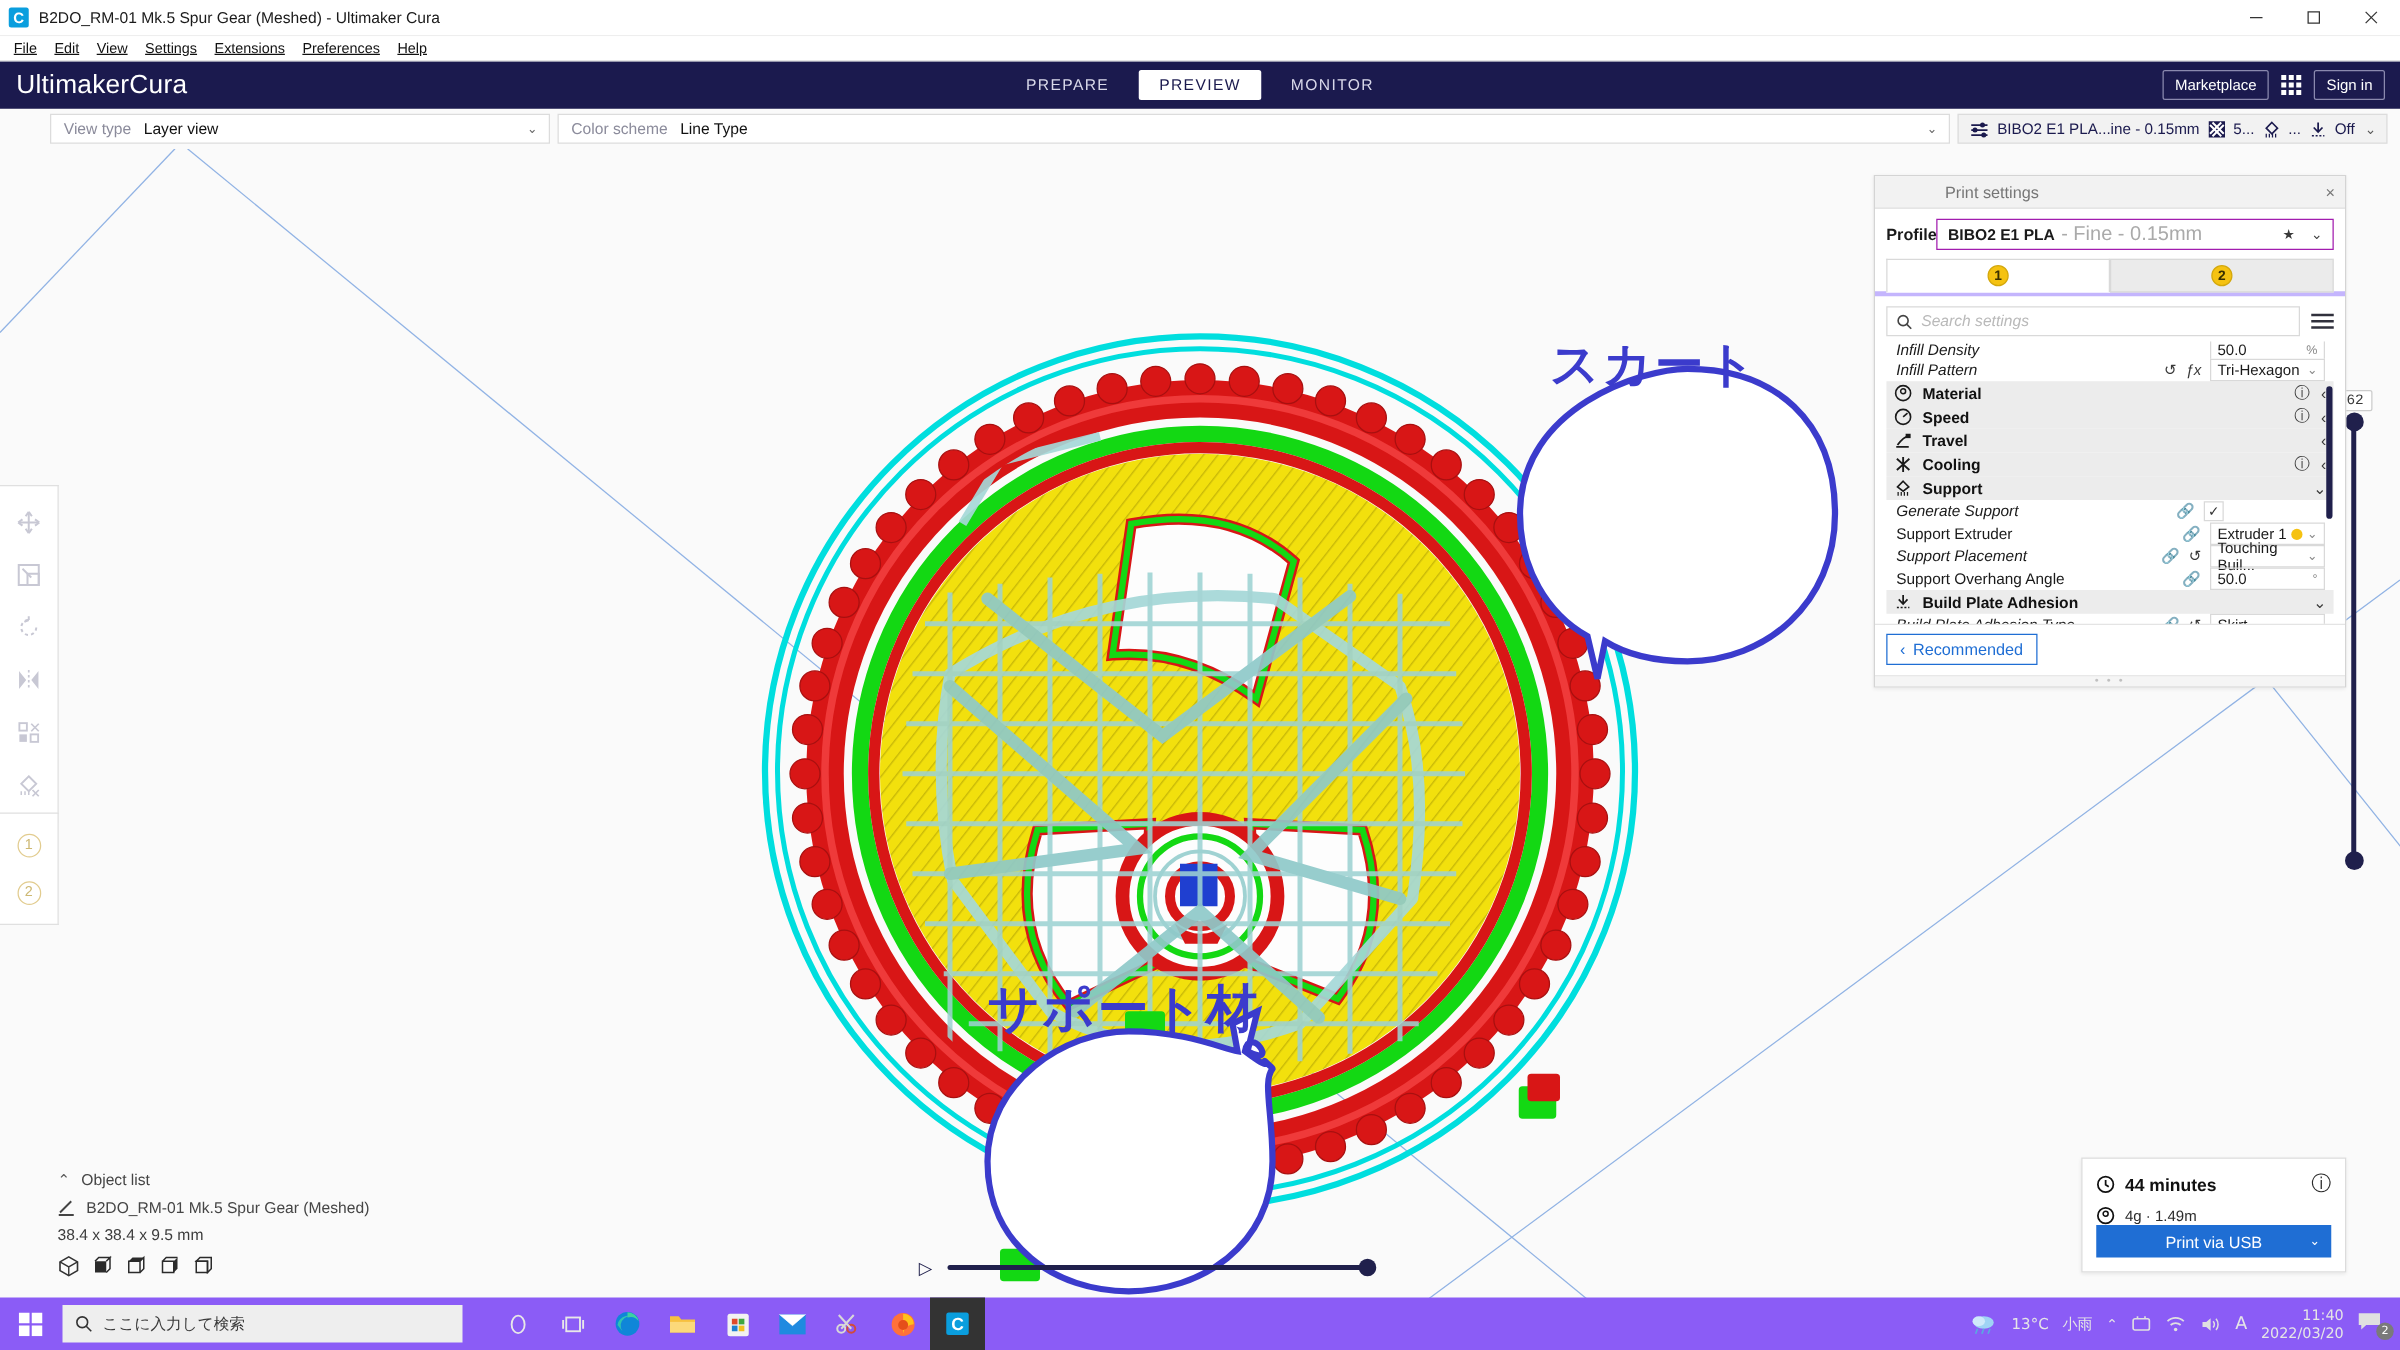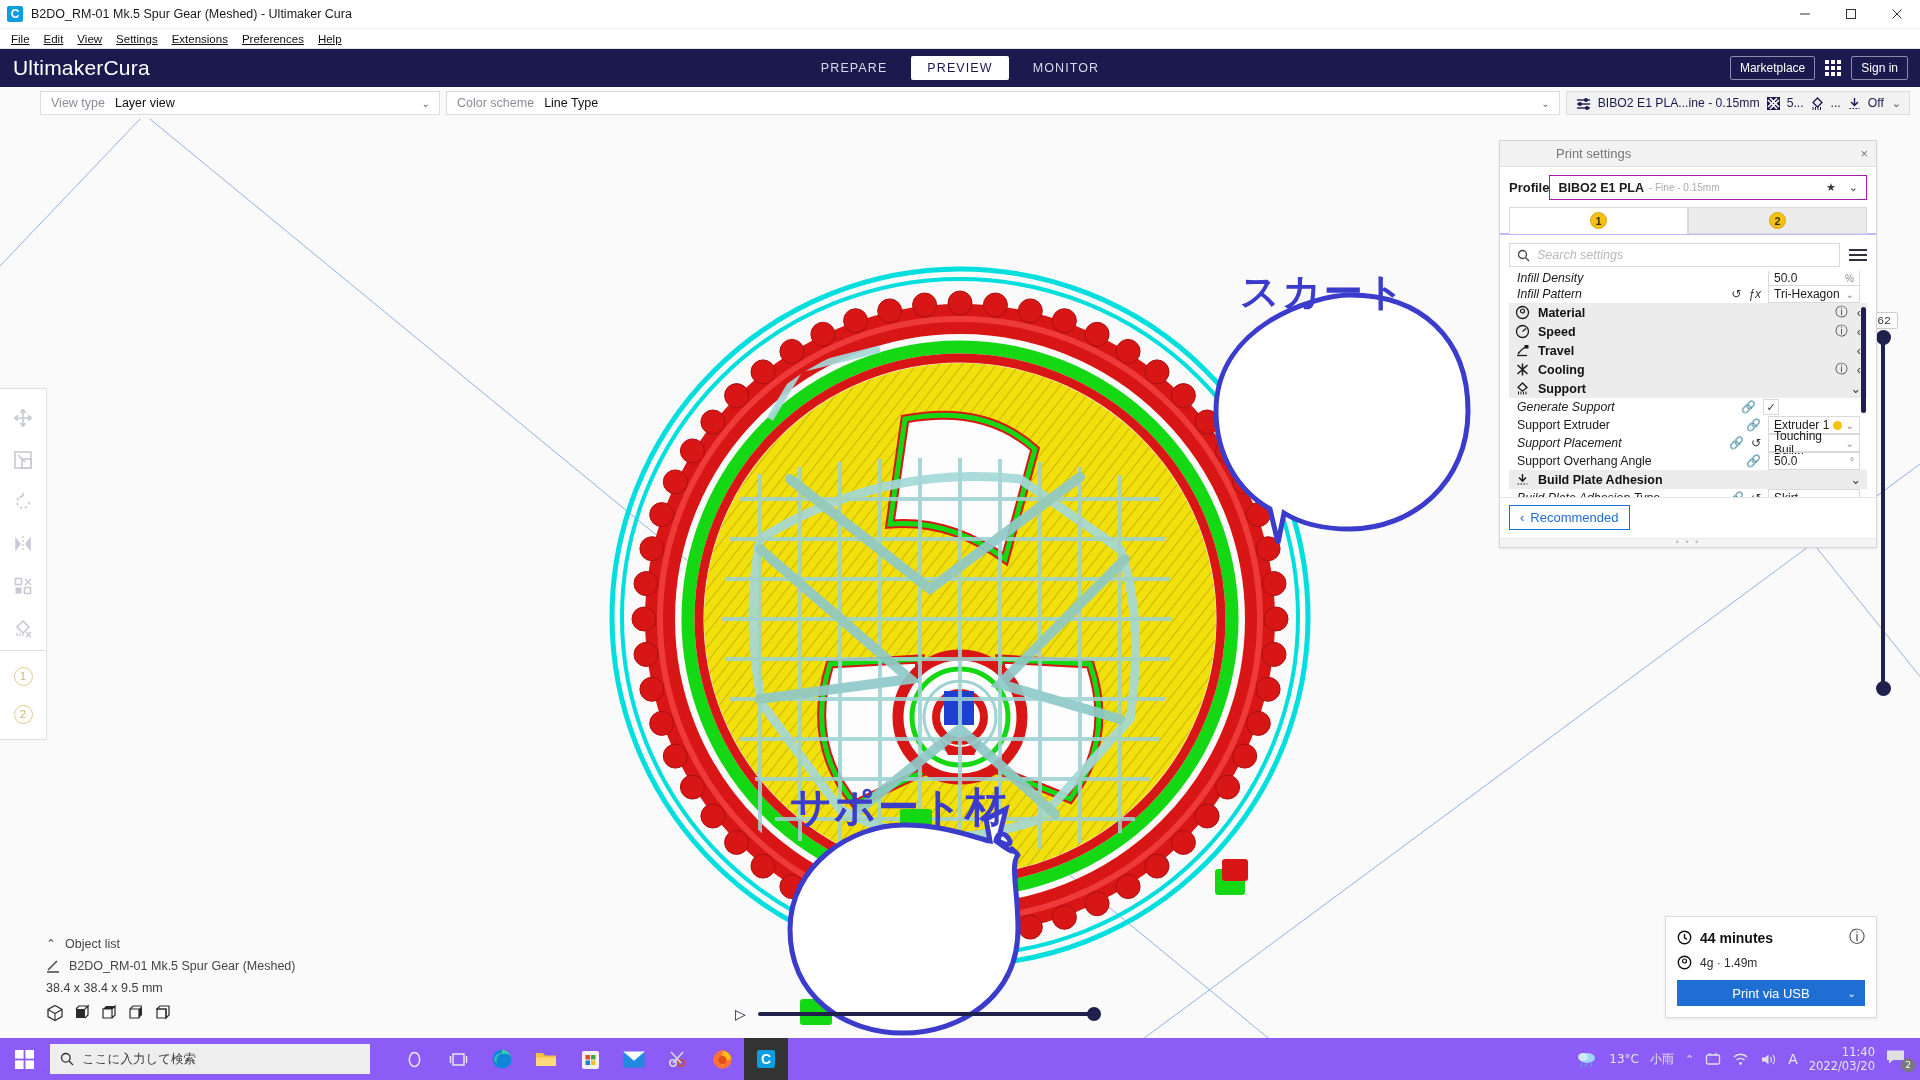--- a/index.html
+++ b/index.html
@@ -126,31 +126,31 @@
   }
   #sp-header { height: 26px; background: #f2f2f2; border-bottom: 1px solid #e0e0e0;
                display: flex; align-items: center; padding: 0 8px; }
   #sp-title { color: #767676; font-size: 13px; margin-left: 48px; }
   #sp-close { margin-left: auto; color: #777; cursor: pointer; font-size: 13px; }
   #sp-profile-row { display: flex; align-items: center; padding: 8px 9px 7px 9px; }
   #sp-profile-label { font-weight: bold; color: #1a1a1a; font-size: 13px; }
   #sp-profile-box { flex: 1; border: 1px solid #a21caf; height: 25px; display: flex;
                     align-items: center; padding: 0 8px; gap: 5px; }
   #sp-profile-name { font-weight: bold; color: #1a1a1a; font-size: 12.5px; }
-  #sp-profile-sub { color: #aaa; font-size: 10px; }
+  #sp-profile-sub { color: #aaa; font-size: 16px; }
   .sp-prof-icn { margin-left: auto; color: #3a3a3a; font-size: 11px; }
   #sp-tabs { display: flex; padding: 0 9px; }
   .sp-tab { flex: 1; height: 27px; border: 1px solid #d9d9d9; display: flex;
             align-items: center; justify-content: center; cursor: pointer; }
   .sp-tab.active { background: #fff; border-bottom-color: #fff; }
   .sp-tab.inactive { background: #ebebeb; }
   .tab-circle { width: 17px; height: 17px; border-radius: 50%; background: #f5c211;
                 color: #3a3000; font-size: 11px; font-weight: bold; display: flex;
                 align-items: center; justify-content: center; border: 1px solid #d4a80c; }
-  #sp-body { border-top: 2px solid #c4b5fd; margin-top: -1px; padding: 8px 9px 0 9px; }
+  #sp-body { border-top: 4px solid #c4b5fd; margin-top: -1px; padding: 8px 9px 0 9px; }
   #sp-search-row { display: flex; align-items: center; gap: 9px; margin-bottom: 4px; }
   #sp-search { flex: 1; height: 24px; border: 1px solid #d9d9d9; display: flex;
                align-items: center; padding: 0 7px; gap: 7px; }
   #sp-search-ph { color: #b9b9b9; font-style: italic; font-size: 12.5px; }
   #sp-menu-icon { width: 18px; cursor: pointer; }
   #sp-menu-icon i { display: block; height: 2px; background: #30303c; margin: 3px 0; }
   #sp-list { height: 226px; overflow: hidden; position: relative; }
   .srow { display: flex; align-items: center; height: 18px; padding: 0 2px 0 8px; }
   .srow .nm { font-size: 12.3px; color: #1a1a1a; }
   .srow .nm.ital { font-style: italic; }
@@ -172,21 +172,21 @@
              background: #f5f5f5; border-top: 1px solid #e8e8e8; height: 9px; line-height: 7px; }
 
   
   #jobpanel { position: absolute; right: 43px; bottom: 62px; width: 212px; background: #fff;
               border: 1px solid #dcdcdc; z-index: 45; padding: 10px 11px 11px 11px;
               box-shadow: 0 1px 3px rgba(0,0,0,.08); }
   .job-row { display: flex; align-items: center; gap: 8px; }
   #job-time { font-size: 14px; font-weight: bold; color: #111; }
   #job-info { margin-left: auto; color: #2b2b2b; cursor: pointer; }
   #job-mat { font-size: 12px; color: #2b2b2b; }
-  #print-btn { margin-top: 10px; height: 26px; background: #1f6ed4; color: #fff;
+  #print-btn { height: 26px; background: #1f6ed4; color: #fff;
                display: flex; align-items: center; justify-content: center; position: relative;
                font-size: 13px; cursor: pointer; }
   #print-btn .car { position: absolute; right: 9px; font-size: 10px; }
 
   
   .callout-text { position: absolute; color: #3b3bcc; font-weight: bold;
                   font-family: "DejaVu Sans", "Liberation Sans", sans-serif; z-index: 20; }
   #callout-skirt-text { left: 1240px; top: 265px; font-size: 39px; letter-spacing: 2px; }
   #callout-support-text { left: 790px; top: 780px; font-size: 41px; letter-spacing: 2px; }
 

